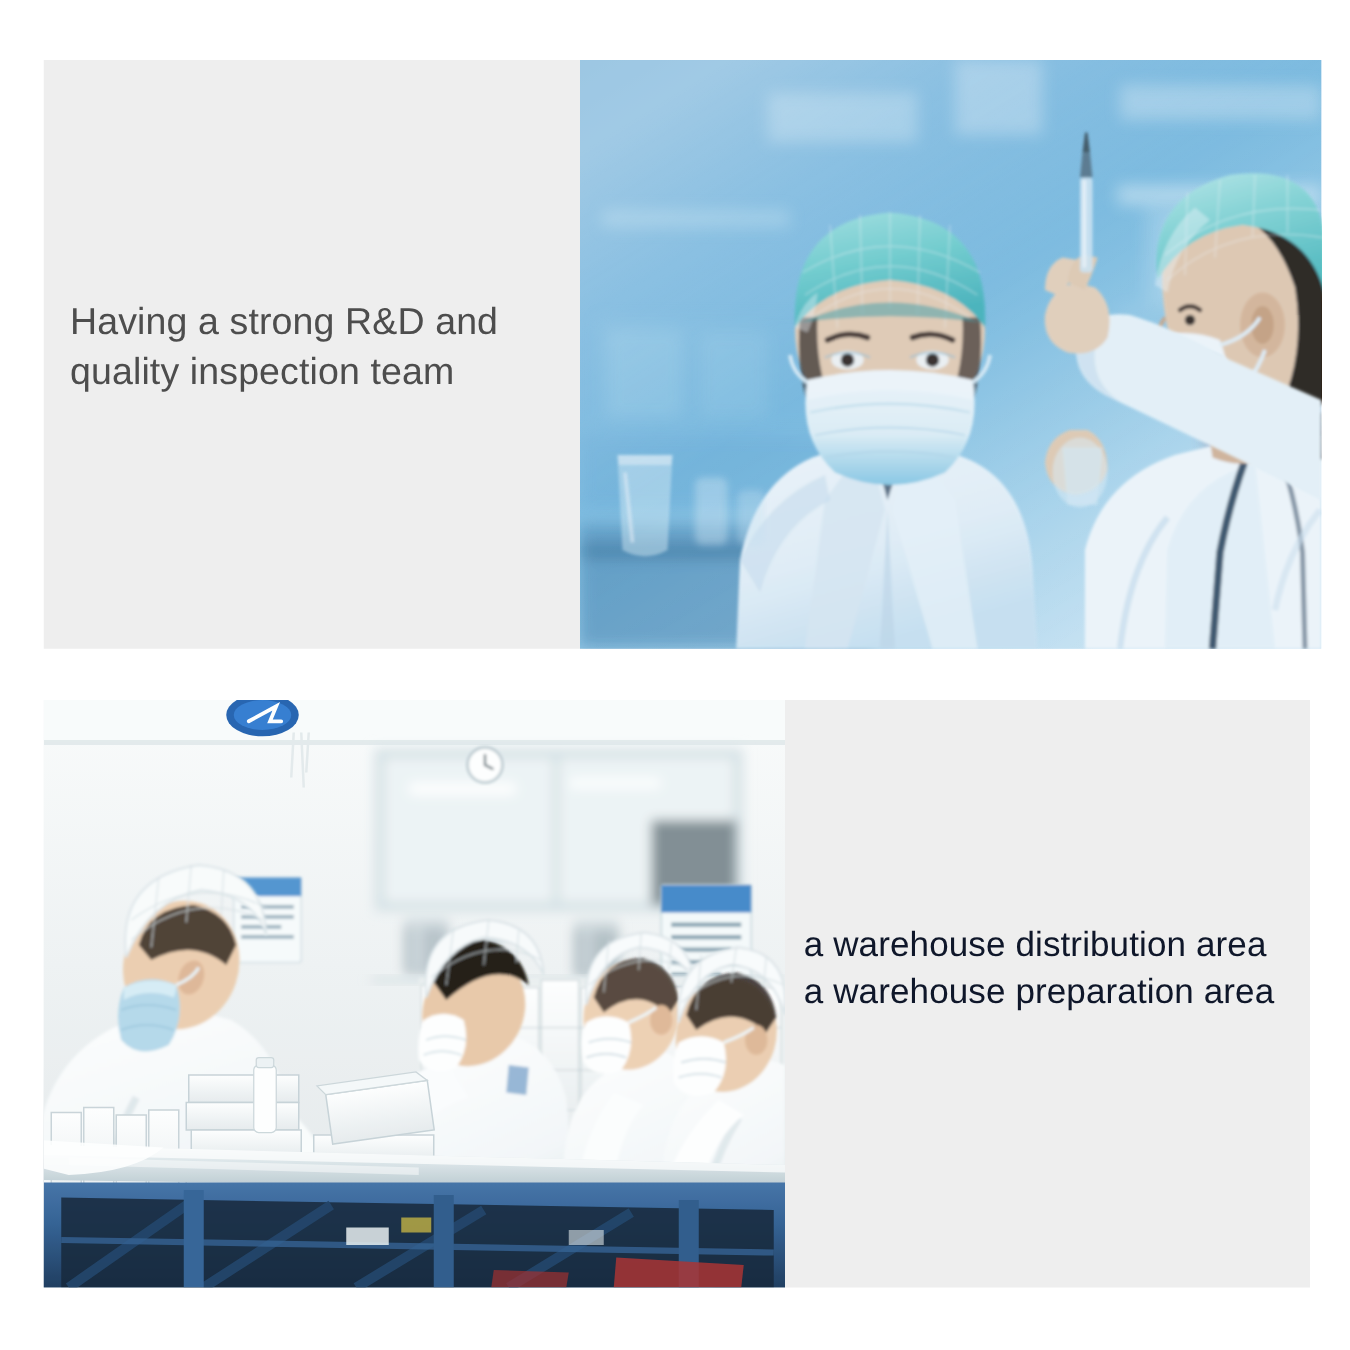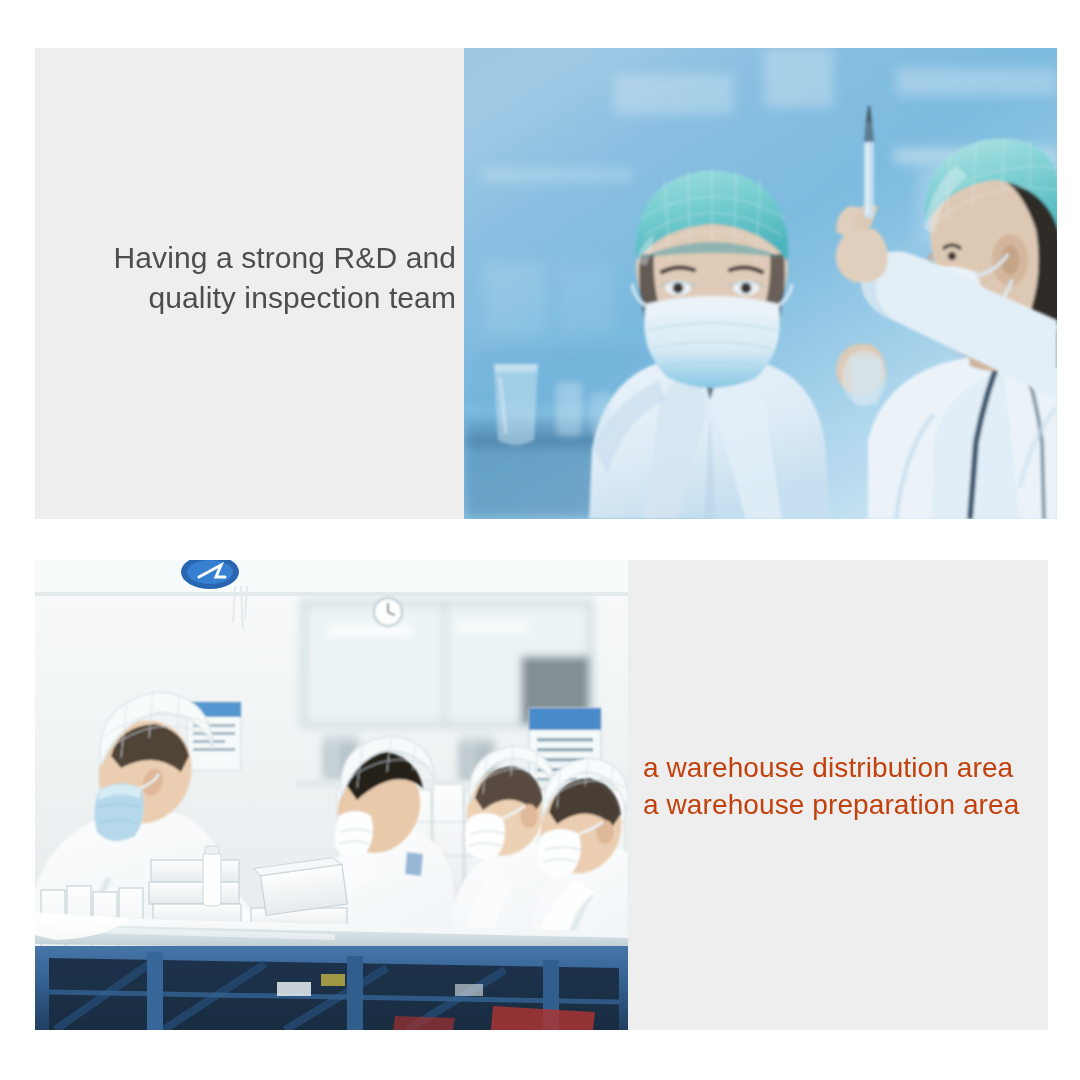--- a/index.html
+++ b/index.html
@@ -21,21 +21,20 @@
     background: #ffffff;
   }
 
   
   .panel-top {
     position: absolute;
     left: 35px;
     top: 48px;
     width: 1022px;
     height: 471px;
-    text-align: right;
   }
   .panel-top-bg {
     position: absolute;
     left: 0;
     top: 0;
     width: 430px;
     height: 471px;
     background: #eeeeee;
   }
   .caption-top {
@@ -63,23 +62,23 @@
     position: absolute;
     right: 0;
     top: 0;
     width: 420px;
     height: 470px;
     background: #eeeeee;
   }
   .caption-bottom {
     position: absolute;
     left: 608px;
-    top: 190px;
+    top: 178px;
     width: 410px;
-    color: #c2410c;
+    color: #0f172a;
     font-size: 28px;
     line-height: 1.32;
     font-weight: 300;
     letter-spacing: 0.1px;
     white-space: pre-line;
   }
 
   
   .photo {
     position: absolute;

